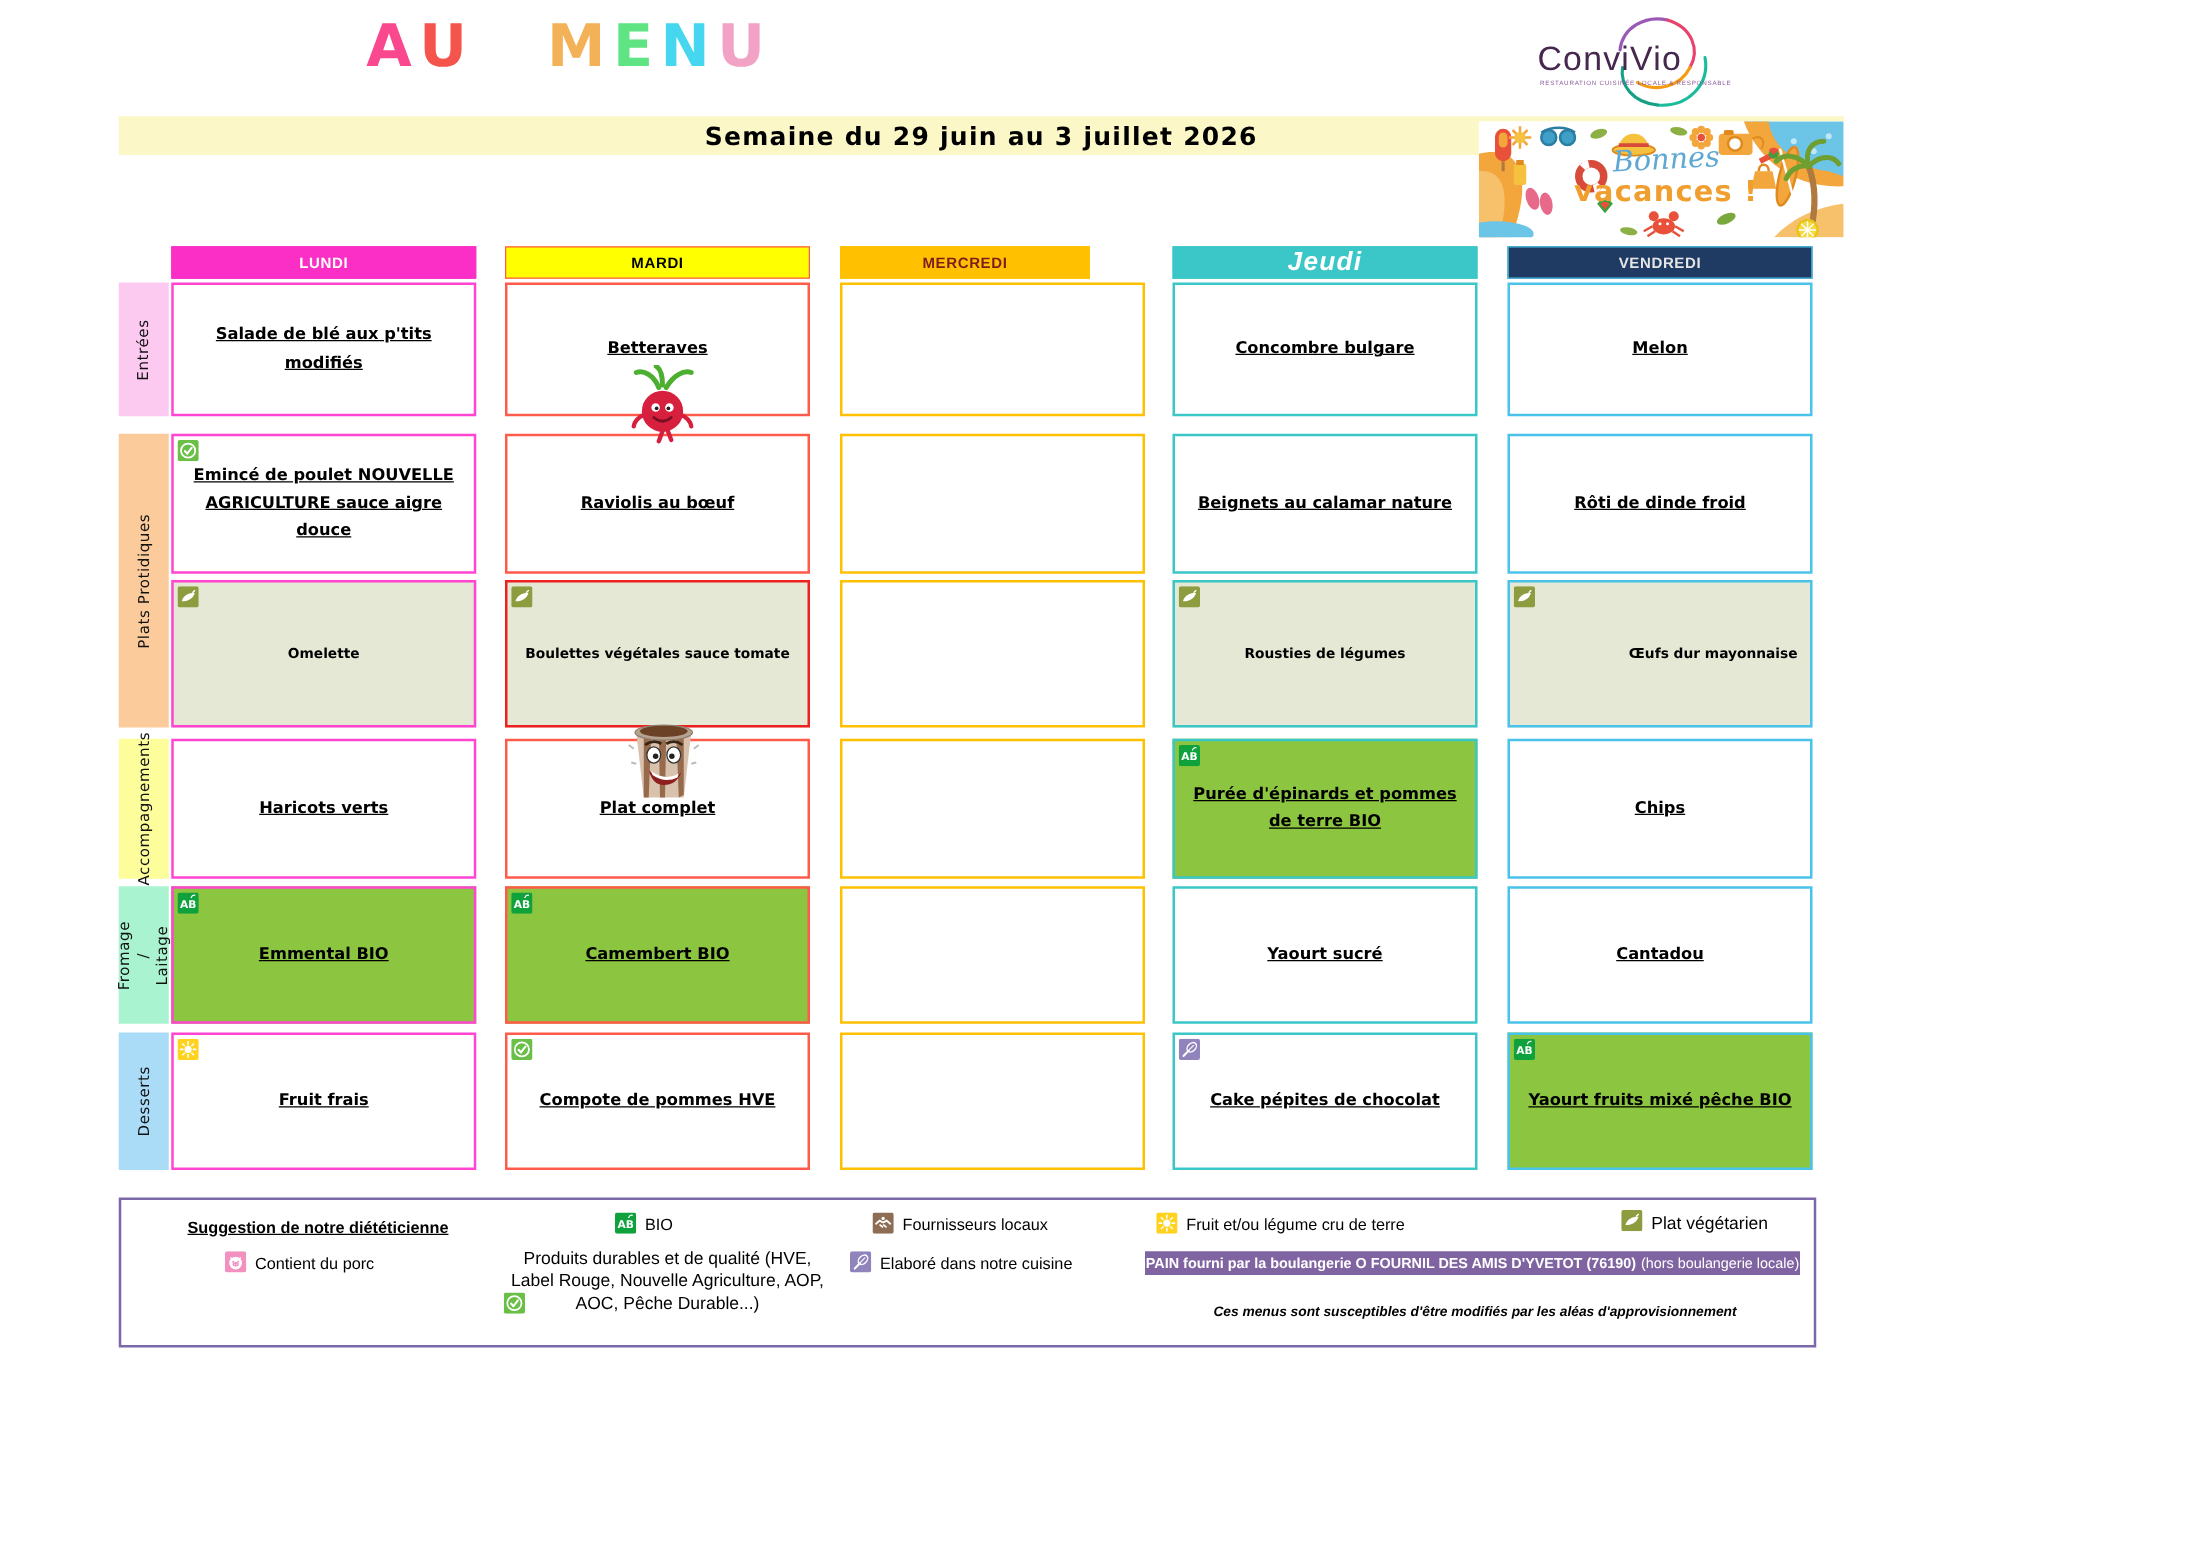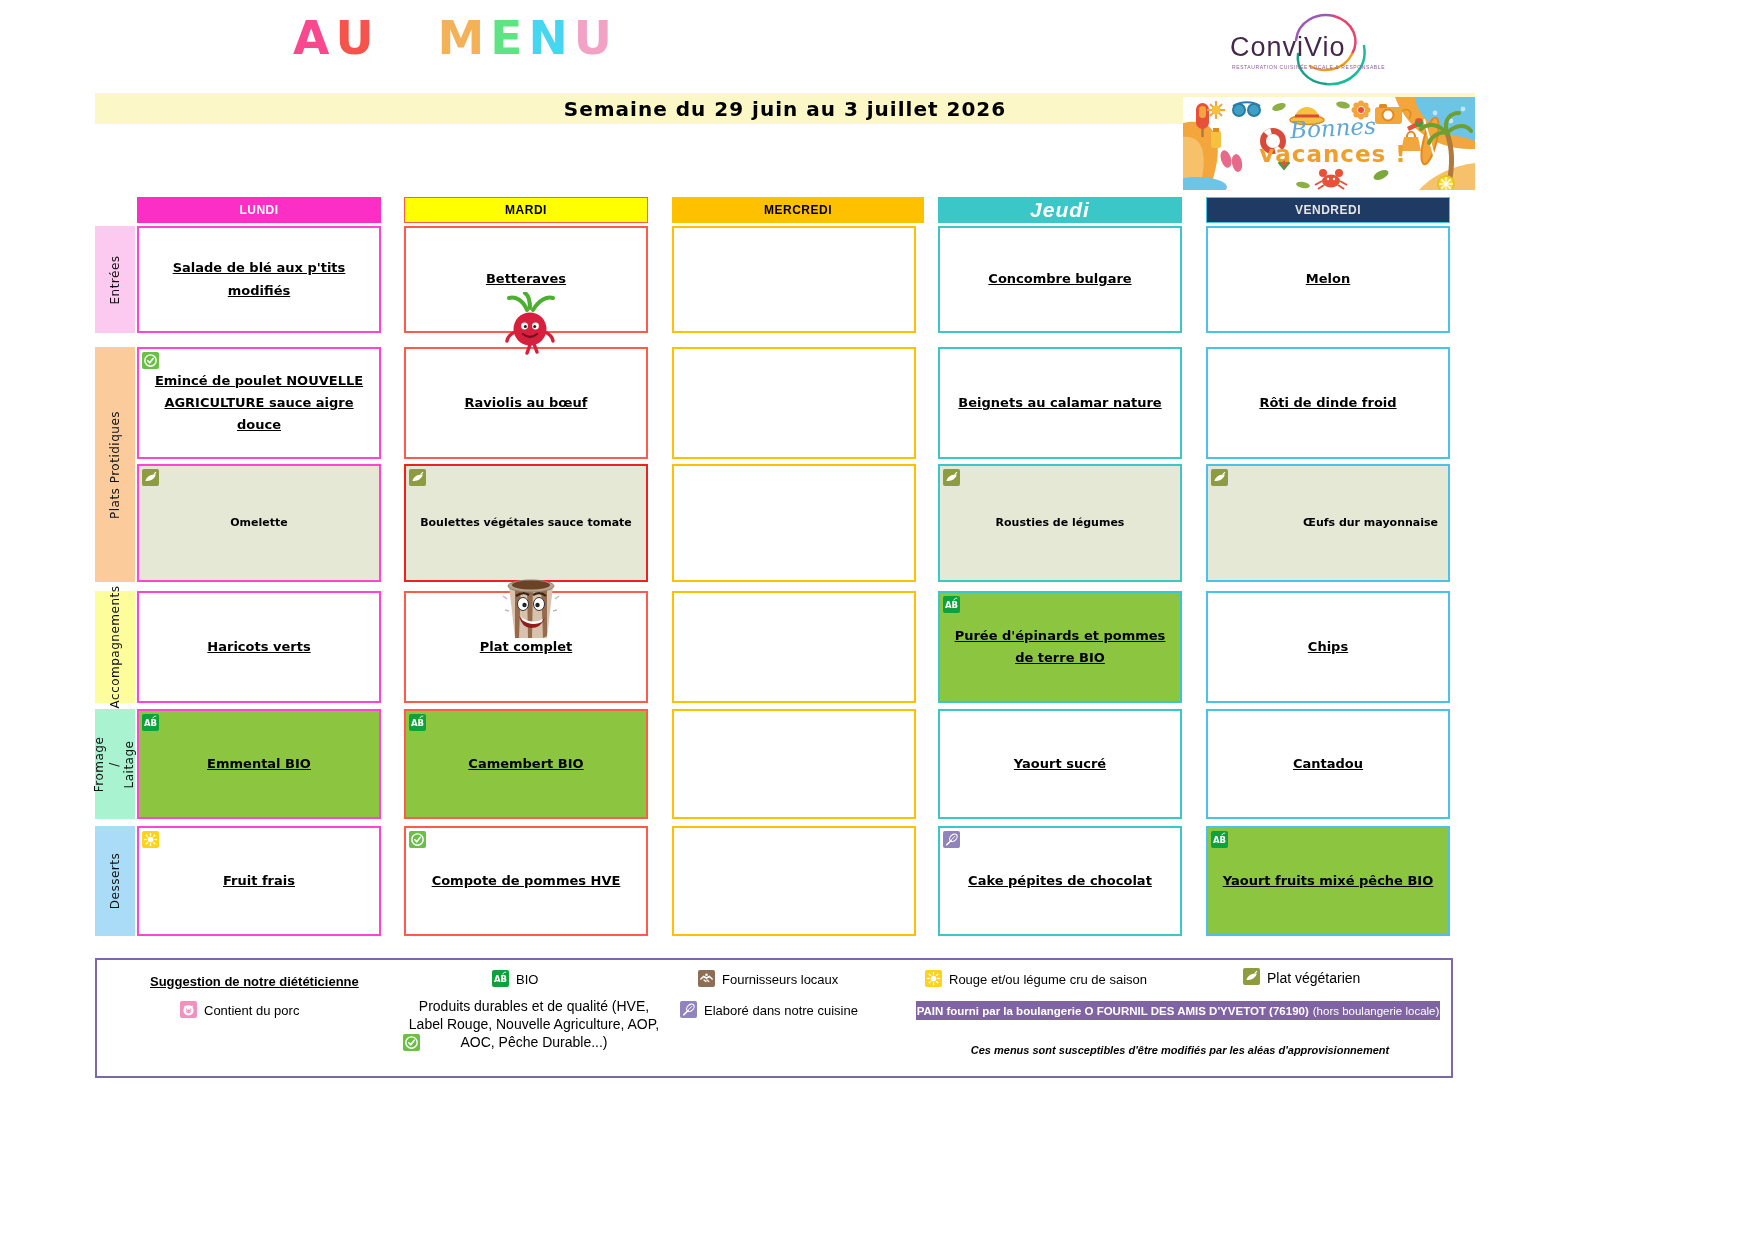--- a/index.html
+++ b/index.html
@@ -189,21 +189,21 @@
       <ellipse cx="120" cy="88" rx="7" ry="3" fill="#8cb043" transform="rotate(10 120 88)"></ellipse>
       <path d="M96 66 a6 6 0 0 1 10 0 l-5 6 z" fill="#e8503a" stroke="#3f9e3f" stroke-width="2"></path>
     </svg>
     <div class="l1">Bonnes</div>
     <div class="l2">vacances !</div>
   </div>
 
   <div id="grid">
       <div class="day-header" style="left: 137px; top: 197px; width: 244px; background: rgb(251, 46, 198); color: rgb(255, 255, 255); border: 1px solid rgb(251, 46, 198); box-sizing: border-box;">LUNDI</div>
       <div class="day-header" style="left: 404px; top: 197px; width: 244px; background: rgb(255, 255, 0); color: rgb(0, 0, 0); border: 1px solid rgb(255, 91, 75); box-sizing: border-box;">MARDI</div>
-      <div class="day-header" style="left: 672px; top: 197px; width: 252px; background: rgb(255, 192, 0); color: #000000; border: 1px solid rgb(255, 192, 0); box-sizing: border-box;">MERCREDI</div>
+      <div class="day-header" style="left: 672px; top: 197px; width: 200px; background: rgb(255, 192, 0); color: #7f1d1d; border: 1px solid rgb(255, 192, 0); box-sizing: border-box;">MERCREDI</div>
       <div class="day-header jeudi" style="left: 938px; top: 197px; width: 244px; background: rgb(59, 198, 200); color: rgb(255, 255, 255); border: 1px solid rgb(59, 198, 200); box-sizing: border-box;">Jeudi</div>
       <div class="day-header" style="left: 1206px; top: 197px; width: 244px; background: rgb(31, 58, 99); color: #e5e5e5; border: 1px solid rgb(73, 195, 234); box-sizing: border-box;">VENDREDI</div>
       <div class="row-label" style="left: 95px; top: 226px; height: 107px; background: rgb(252, 201, 241);">
         <span>Entrées</span>
       </div>
       <div class="row-label" style="left: 95px; top: 347px; height: 235px; background: rgb(251, 203, 155);">
         <span>Plats Protidiques</span>
       </div>
       <div class="row-label" style="left: 95px; top: 591px; height: 112px; background: rgb(253, 253, 156);">
         <span>Accompagnements</span>
@@ -465,23 +465,23 @@
               <line x1="9" y1="13" x2="9" y2="16"></line>
               <line x1="2" y1="9" x2="5" y2="9"></line>
               <line x1="13" y1="9" x2="16" y2="9"></line>
               <line x1="4" y1="4" x2="6.2" y2="6.2"></line>
               <line x1="11.8" y1="11.8" x2="14" y2="14"></line>
               <line x1="14" y1="4" x2="11.8" y2="6.2"></line>
               <line x1="6.2" y1="11.8" x2="4" y2="14"></line>
             </g>
           </svg>
         </span>
-        <span class="txt">Rouge et/ou légume cru de saison</span>
-      </div>
-      <div class="legend-item" style="left: 1243px; top: 968px;">
+        <span class="txt">Fruit et/ou légume cru de terre</span>
+      </div>
+      <div class="legend-item" style="left: 1297px; top: 968px;">
         <span class="legend-icon">
           <svg width="17" height="17" viewBox="0 0 18 18">
             <rect width="18" height="18" rx="2" fill="#8d9c3e"></rect>
             <path d="M3.6 12.6 C5.2 7.4 10 5.4 14.6 5.8 C13.4 10.2 9.2 13 4.6 12.6 Z" fill="#fff"></path>
             <path d="M12.6 5.6 L14.8 3.4" stroke="#fff" stroke-width="1.2"></path>
           </svg>
         </span>
         <span class="txt" style="font-size: 14px;">Plat végétarien</span>
       </div>
       <div class="legend-item" style="left: 180px; top: 1001px;">

